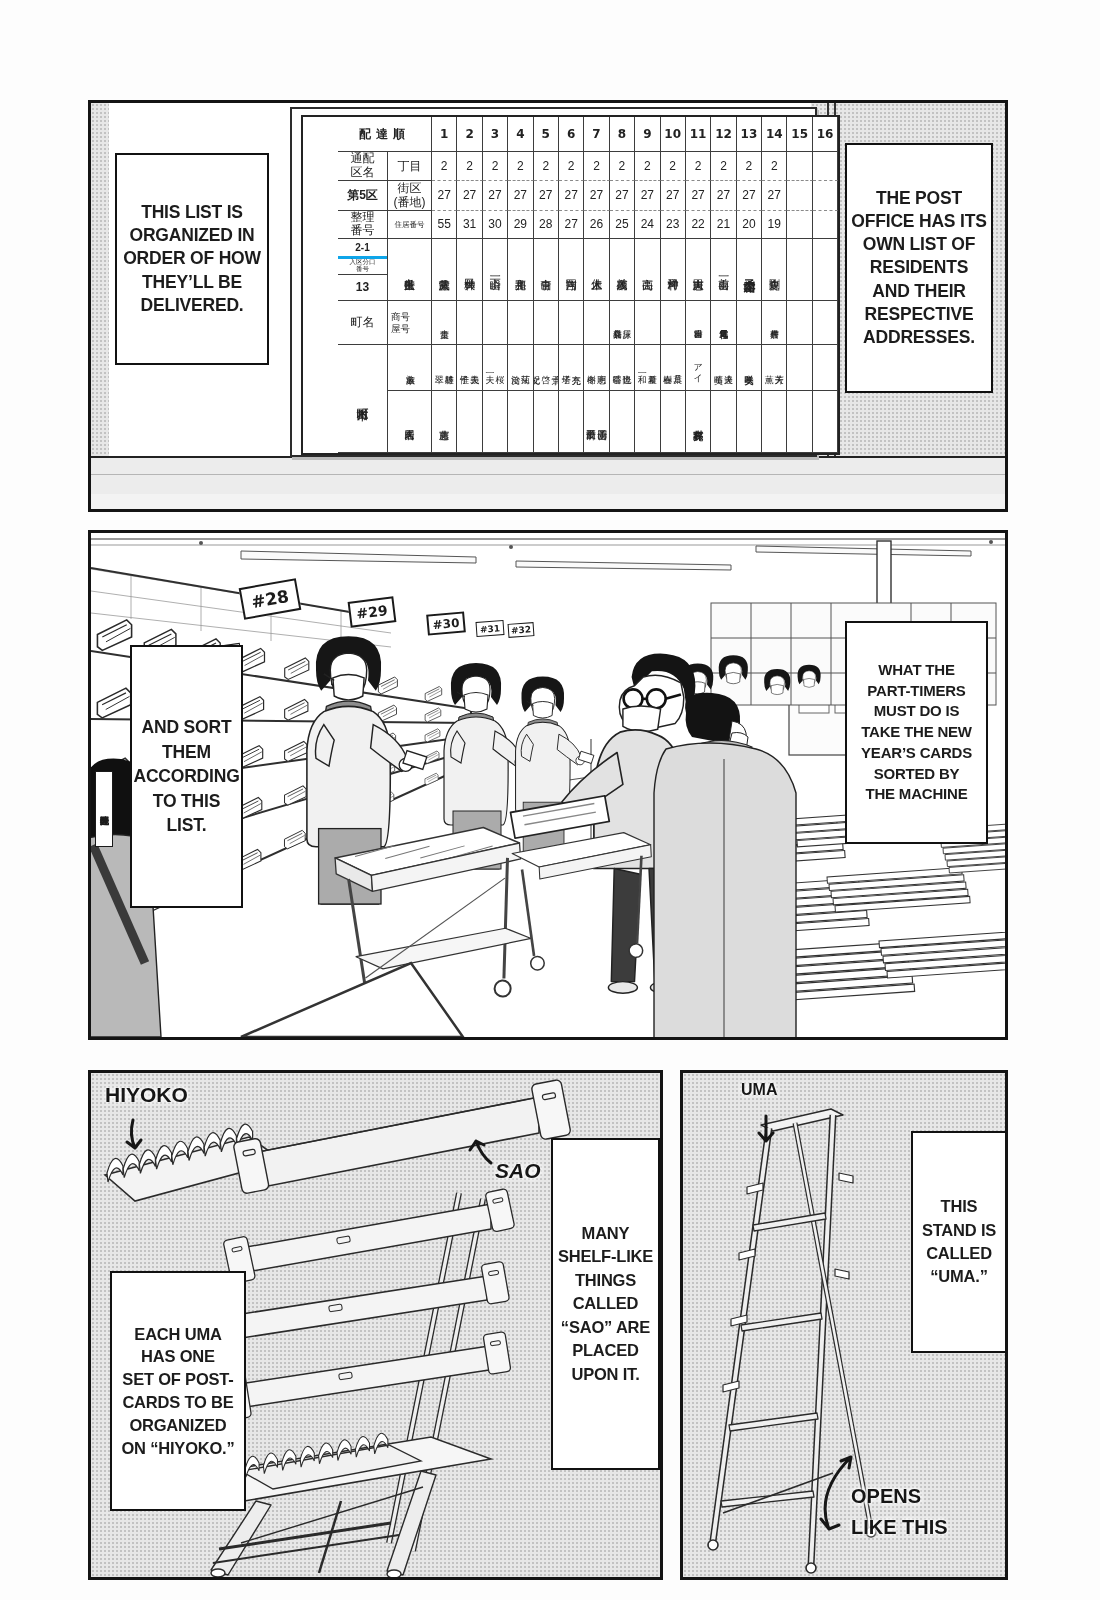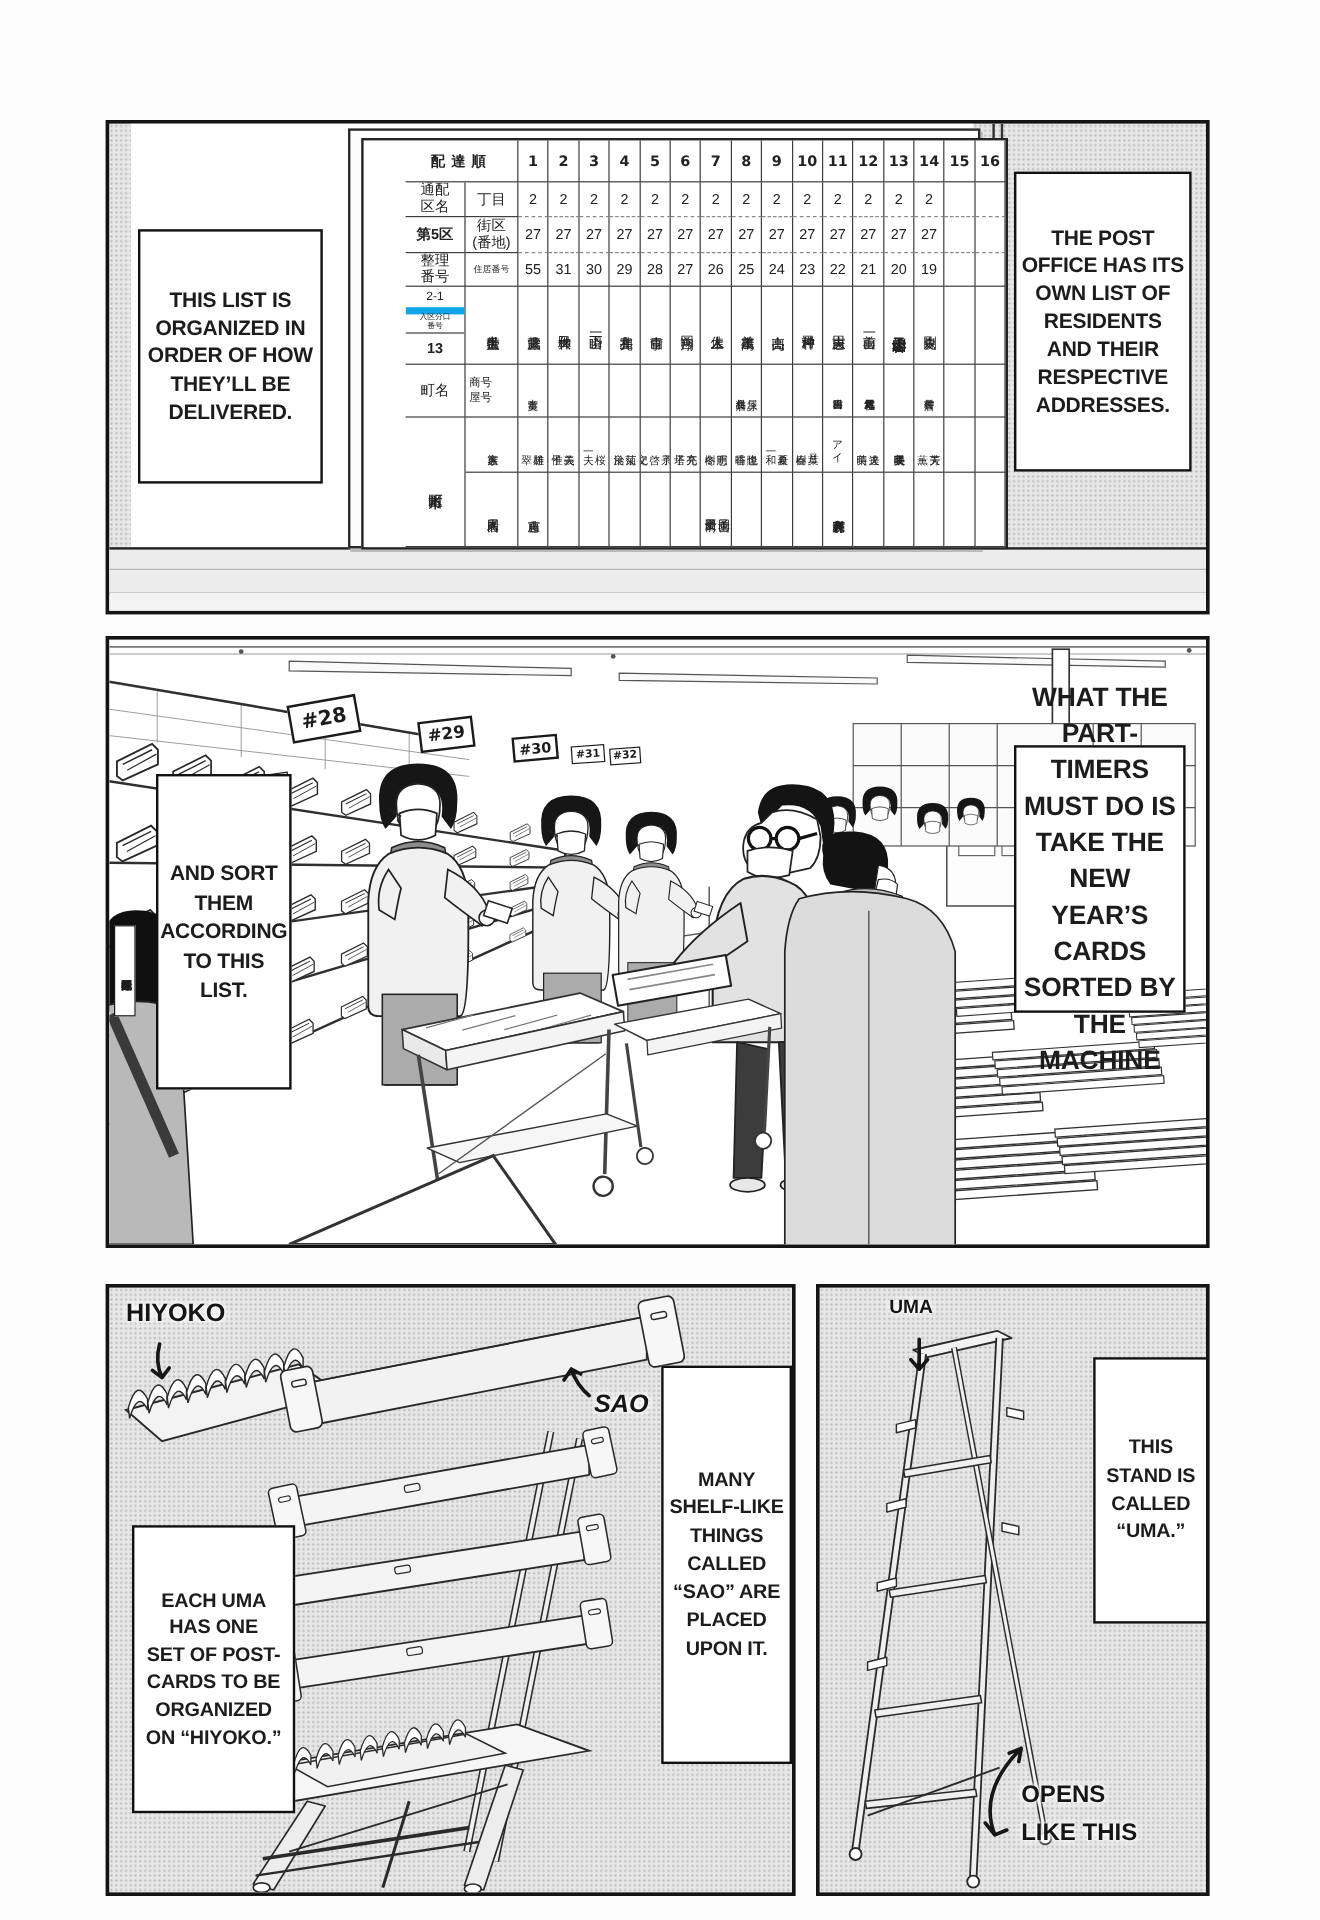--- a/index.html
+++ b/index.html
@@ -29,21 +29,21 @@
   table.dlist tr td:first-child{border-left:none;}
   .rh td{height:34px;}
   .tt{font-size:16px;font-weight:bold;letter-spacing:5px;}
   .on{font-size:15px;font-weight:bold;font-family:"DejaVu Sans",sans-serif;}
   .rr0 td{height:25px;} .rr1 td{height:29px;} .rr2 td{height:25px;}
   .rr3 td{height:59px;} .rr4 td{height:43px;} .rr5 td{height:45px;} .rr6 td{height:61px;}
   .rr0 td.nv{border-bottom:1px dashed #8a8a8a;} .rr1 td.nv{border-bottom:1px dashed #8a8a8a;}
   .nv{font-size:13px;color:#3a3a3a;}
   .out{font-size:10px;} .sm2{font-size:8.5px;white-space:pre-line;line-height:1.15;}
   .g5{font-size:11px;font-weight:bold;}
-  .stk{padding:0;} .stk .a{height:17px;line-height:17px;font-size:10px;font-weight:normal;border-bottom:6px solid #0ea5e9;}
+  .stk{padding:0;} .stk .a{height:17px;line-height:17px;font-size:10px;font-weight:bold;border-bottom:3px solid #0ea5e9;}
   .stk .tn{height:15px;font-size:6.5px;line-height:1.05;border-bottom:1px solid #3d3d3d;white-space:pre-line;}
   .stk .b{height:25px;line-height:25px;font-size:12px;font-weight:bold;}
   .vz{writing-mode:vertical-rl;text-orientation:upright;font-size:10px;line-height:1.0;}
   .inn{font-size:10px;white-space:pre-line;line-height:1.2;}
   .inn.smx{font-size:7.5px;}
   .inn.v{writing-mode:vertical-rl;text-orientation:upright;font-size:9px;line-height:1.1;}
   .inn.two{font-size:9.5px;text-align:left;padding-left:3px;}
   .v{writing-mode:vertical-rl;text-orientation:upright;white-space:pre-line;line-height:1.12;padding:2px 0;}
   .rr3 .v{font-size:11px;} .rr4 .v{font-size:8.5px;} .rr5 .v{font-size:9px;} .rr6 .v{font-size:10px;}
   td.bd{font-weight:bold;font-family:"DejaVu Sans",sans-serif;}
@@ -274,21 +274,21 @@
               <td class="v"></td>
               <td class="v"></td>
               <td class="v"></td>
               <td class="v"></td>
               <td class="v"></td>
             </tr>
           </tbody>
         </table>
     </div>
 
-    <div class="caption" style="left:24px;top:50px;width:154px;height:212px;font-size:17.5px;line-height:1.33;margin-top:38px;">THIS LIST IS
+    <div class="caption" style="left:24px;top:50px;width:154px;height:212px;font-size:17.5px;line-height:1.33;">THIS LIST IS
 ORGANIZED IN
 ORDER OF HOW
 THEY’LL BE
 DELIVERED.</div>
     <div class="caption" style="left:754px;top:40px;width:148px;height:250px;font-size:17.5px;line-height:1.33;">THE POST
 OFFICE HAS ITS
 OWN LIST OF
 RESIDENTS
 AND THEIR
 RESPECTIVE
@@ -528,21 +528,21 @@
     <div class="signcard" style="left:258px;top:66px;width:46px;height:26px;font-size:14px;transform:rotate(-7deg);">#29</div>
     <div class="signcard" style="left:336px;top:80px;width:38px;height:21px;font-size:12px;transform:rotate(-5deg);">#30</div>
     <div class="signcard" style="left:385px;top:88px;width:28px;height:15px;font-size:9px;transform:rotate(-4deg);border-width:1px;">#31</div>
     <div class="signcard" style="left:417px;top:90px;width:26px;height:14px;font-size:9px;transform:rotate(-4deg);border-width:1px;">#32</div>
     <div class="signcard" style="left:4px;top:238px;width:18px;height:76px;font-size:9px;border-width:1px;writing-mode:vertical-rl;text-orientation:upright;">配達区分機</div>
 
     <div class="caption" style="left:39px;top:112px;width:113px;height:263px;font-size:17.5px;line-height:1.4;">AND SORT
 THEM
 ACCORDING
 TO THIS LIST.</div>
-    <div class="caption" style="left:754px;top:88px;width:143px;height:223px;font-size:22px;line-height:1.38;">WHAT THE
+    <div class="caption" style="left:754px;top:88px;width:143px;height:223px;font-size:15px;line-height:1.38;">WHAT THE
 PART-TIMERS
 MUST DO IS
 TAKE THE NEW
 YEAR’S CARDS
 SORTED BY
 THE MACHINE</div>
   </section>
 
   <section class="panel tone" style="left:88px;top:1070px;width:575px;height:510px;">
     <svg class="scene" width="569" height="504" viewBox="0 0 569 504">

